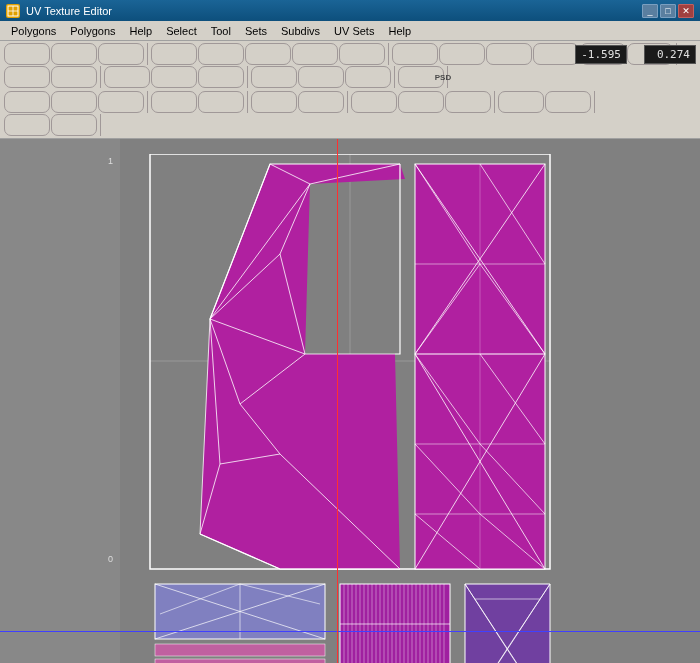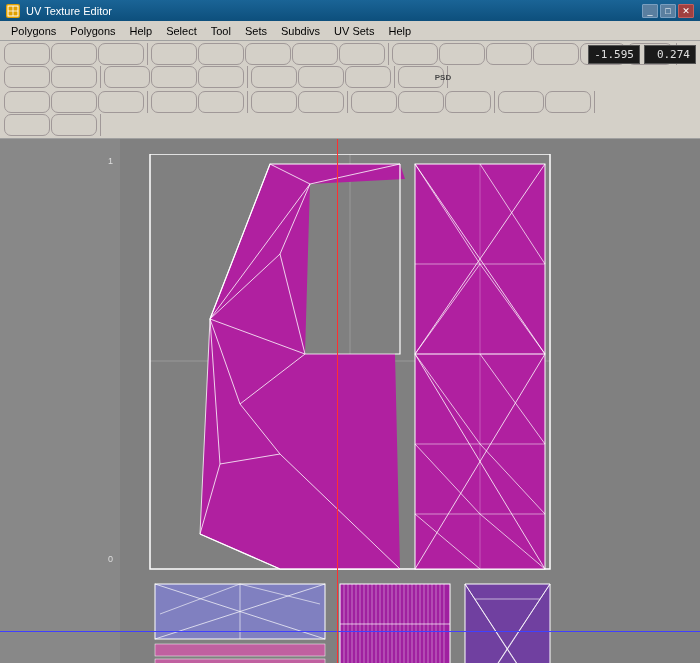--- a/index.html
+++ b/index.html
@@ -95,21 +95,21 @@
     }
     .tb-btn svg { width: 14px; height: 14px; }
 
     
     #coords {
       position: absolute;
       right: 4px;
       top: 4px;
       display: flex;
       align-items: center;
-      gap: 4px;
+      gap: 17px;
     }
     .coord-box {
       background: #1a1a1a;
       color: #e0e0e0;
       font-size: 11px;
       padding: 2px 5px;
       font-family: monospace;
       border: 1px solid #555;
       min-width: 52px;
       text-align: right;

